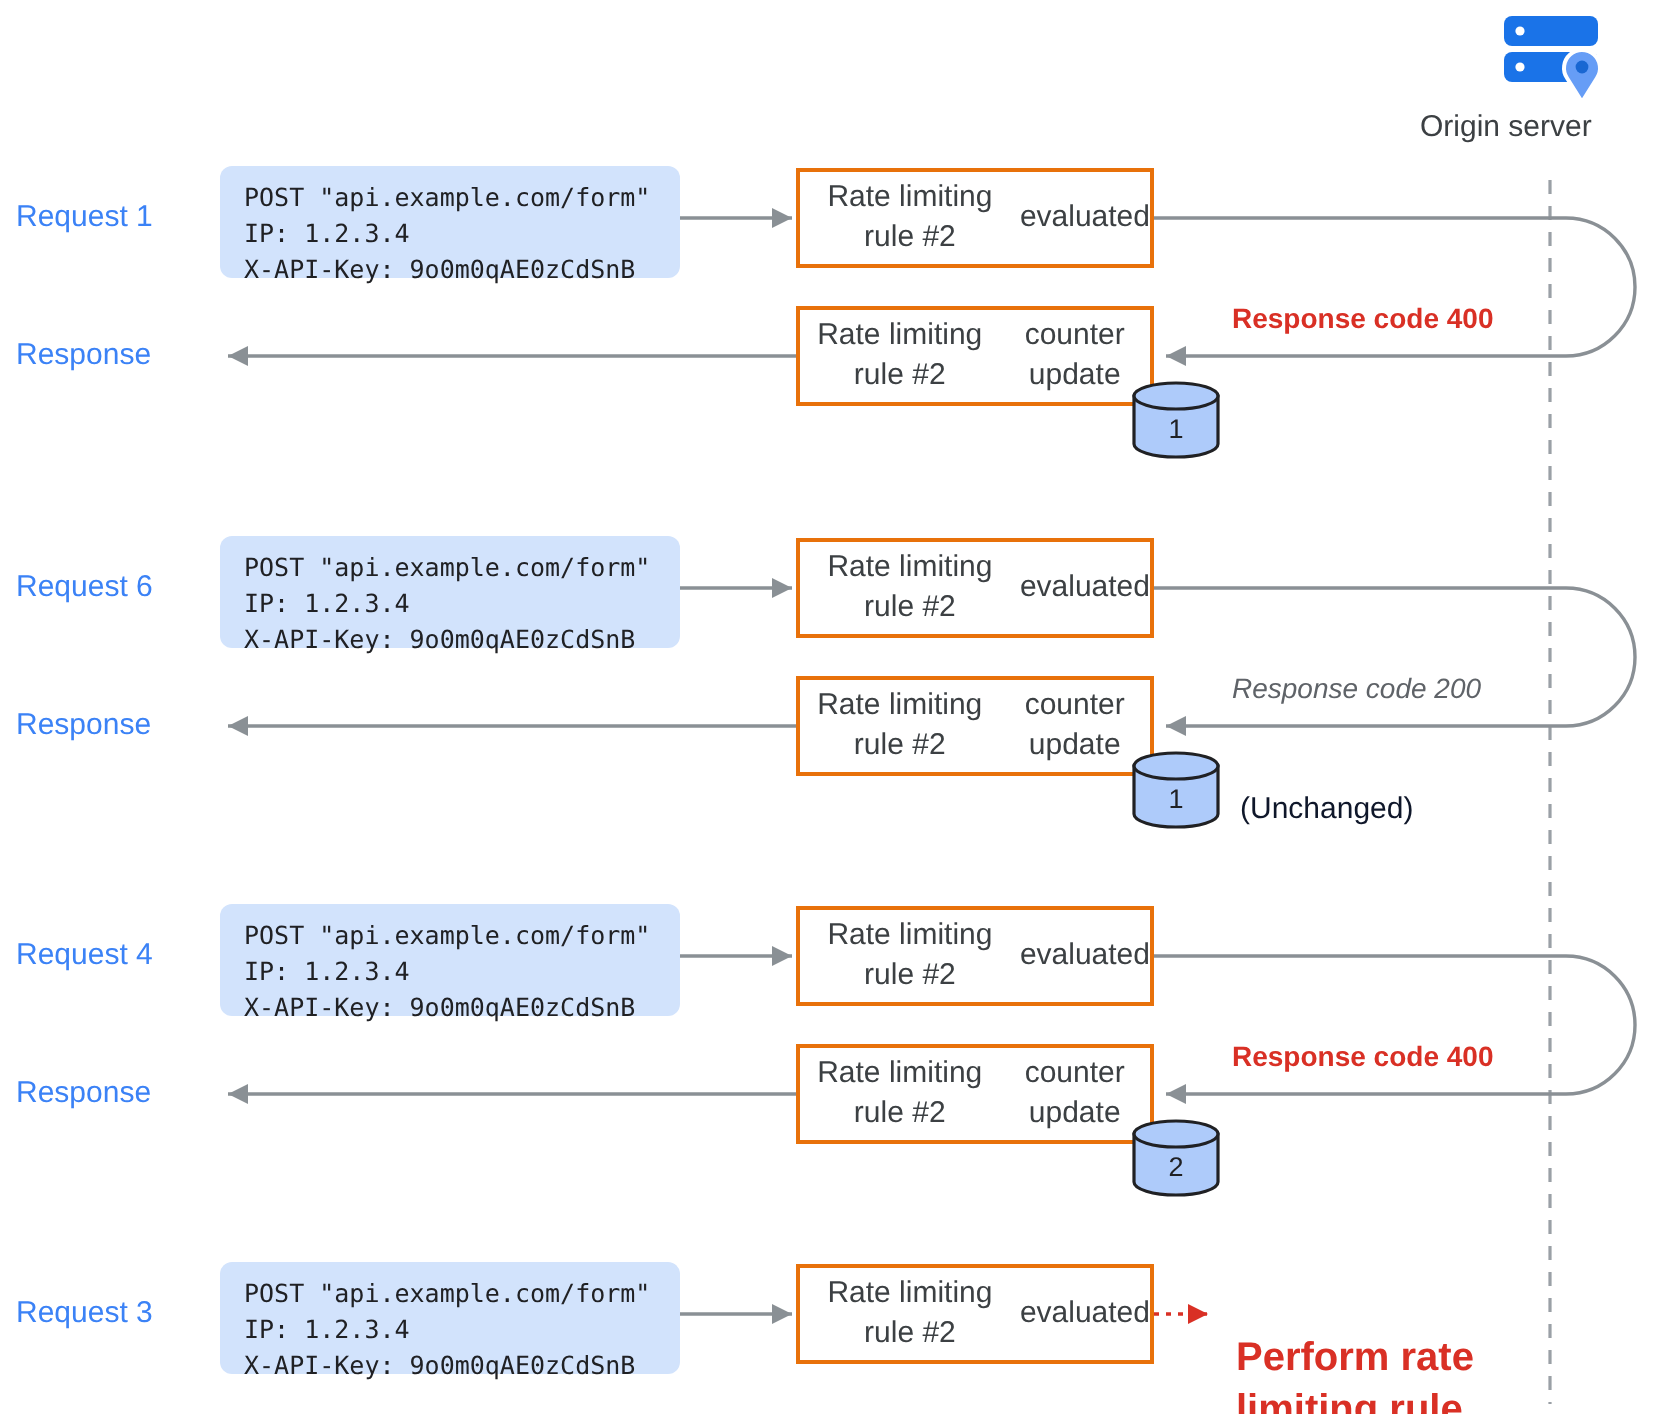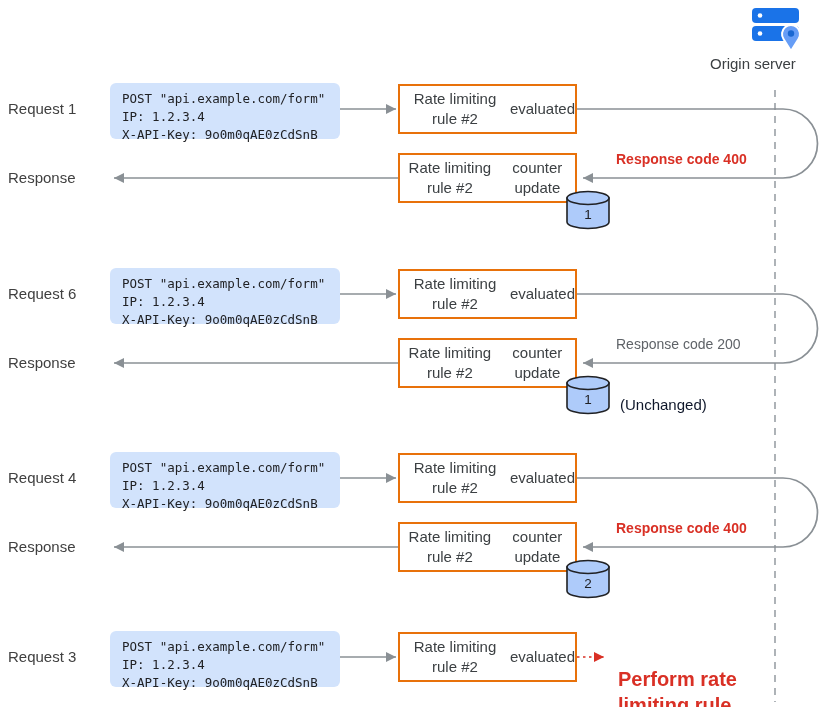--- a/index.html
+++ b/index.html
@@ -2,21 +2,21 @@
 <html><head>
 <meta charset="utf-8">
 <style>
   html,body{margin:0;padding:0;background:#ffffff;}
   #canvas{
     position:relative;width:838px;height:707px;background:#ffffff;
     font-family:"Liberation Sans","DejaVu Sans",sans-serif;overflow:hidden;
   }
   svg.layer{position:absolute;left:0;top:0;pointer-events:none;}
   .side-label{
-    position:absolute;left:8px;font-size:15px;line-height:18px;color:#404040;
+    position:absolute;left:8px;font-size:15px;line-height:18px;color:#3b82f6;
     white-space:nowrap;
   }
   .reqbox{
     position:absolute;left:110px;width:230px;height:56px;box-sizing:border-box;
     background:#D2E3FC;border-radius:6px;padding:7px 12px;
     font-family:"DejaVu Sans Mono","Liberation Mono",monospace;
     font-size:12.5px;line-height:1.45;color:#202124;white-space:nowrap;
   }
   .rulebox{
     position:absolute;left:398px;width:179px;height:50px;box-sizing:border-box;
@@ -97,21 +97,21 @@
   <div class="side-label" style="top:285px">Request 6</div>
   <div class="reqbox" style="top:268px">
     <div>POST "api.example.com/form"</div>
     <div>IP: 1.2.3.4</div>
     <div>X-API-Key: 9o0m0qAE0zCdSnB</div>
   </div>
   <div class="rulebox" style="top:269px">
     <div>Rate limiting rule #2</div>
     <div>evaluated</div>
   </div>
-  <div class="code-label regular" style="top: 336px; color: rgb(95, 99, 104);">Response code 200</div>
+  <div class="code-label regular" style="top: 336px; color: rgb(95, 99, 104); font-style: italic;">Response code 200</div>
   <div class="rulebox" style="top:338px">
     <div>Rate limiting rule #2</div>
     <div>counter update</div>
   </div>
   <div class="side-label" style="top:354px">Response</div>
   <div class="note-label" style="left:620px;top:396px">(Unchanged)</div>
 
   <div class="side-label" style="top:469px">Request 4</div>
   <div class="reqbox" style="top:452px">
     <div>POST "api.example.com/form"</div>

